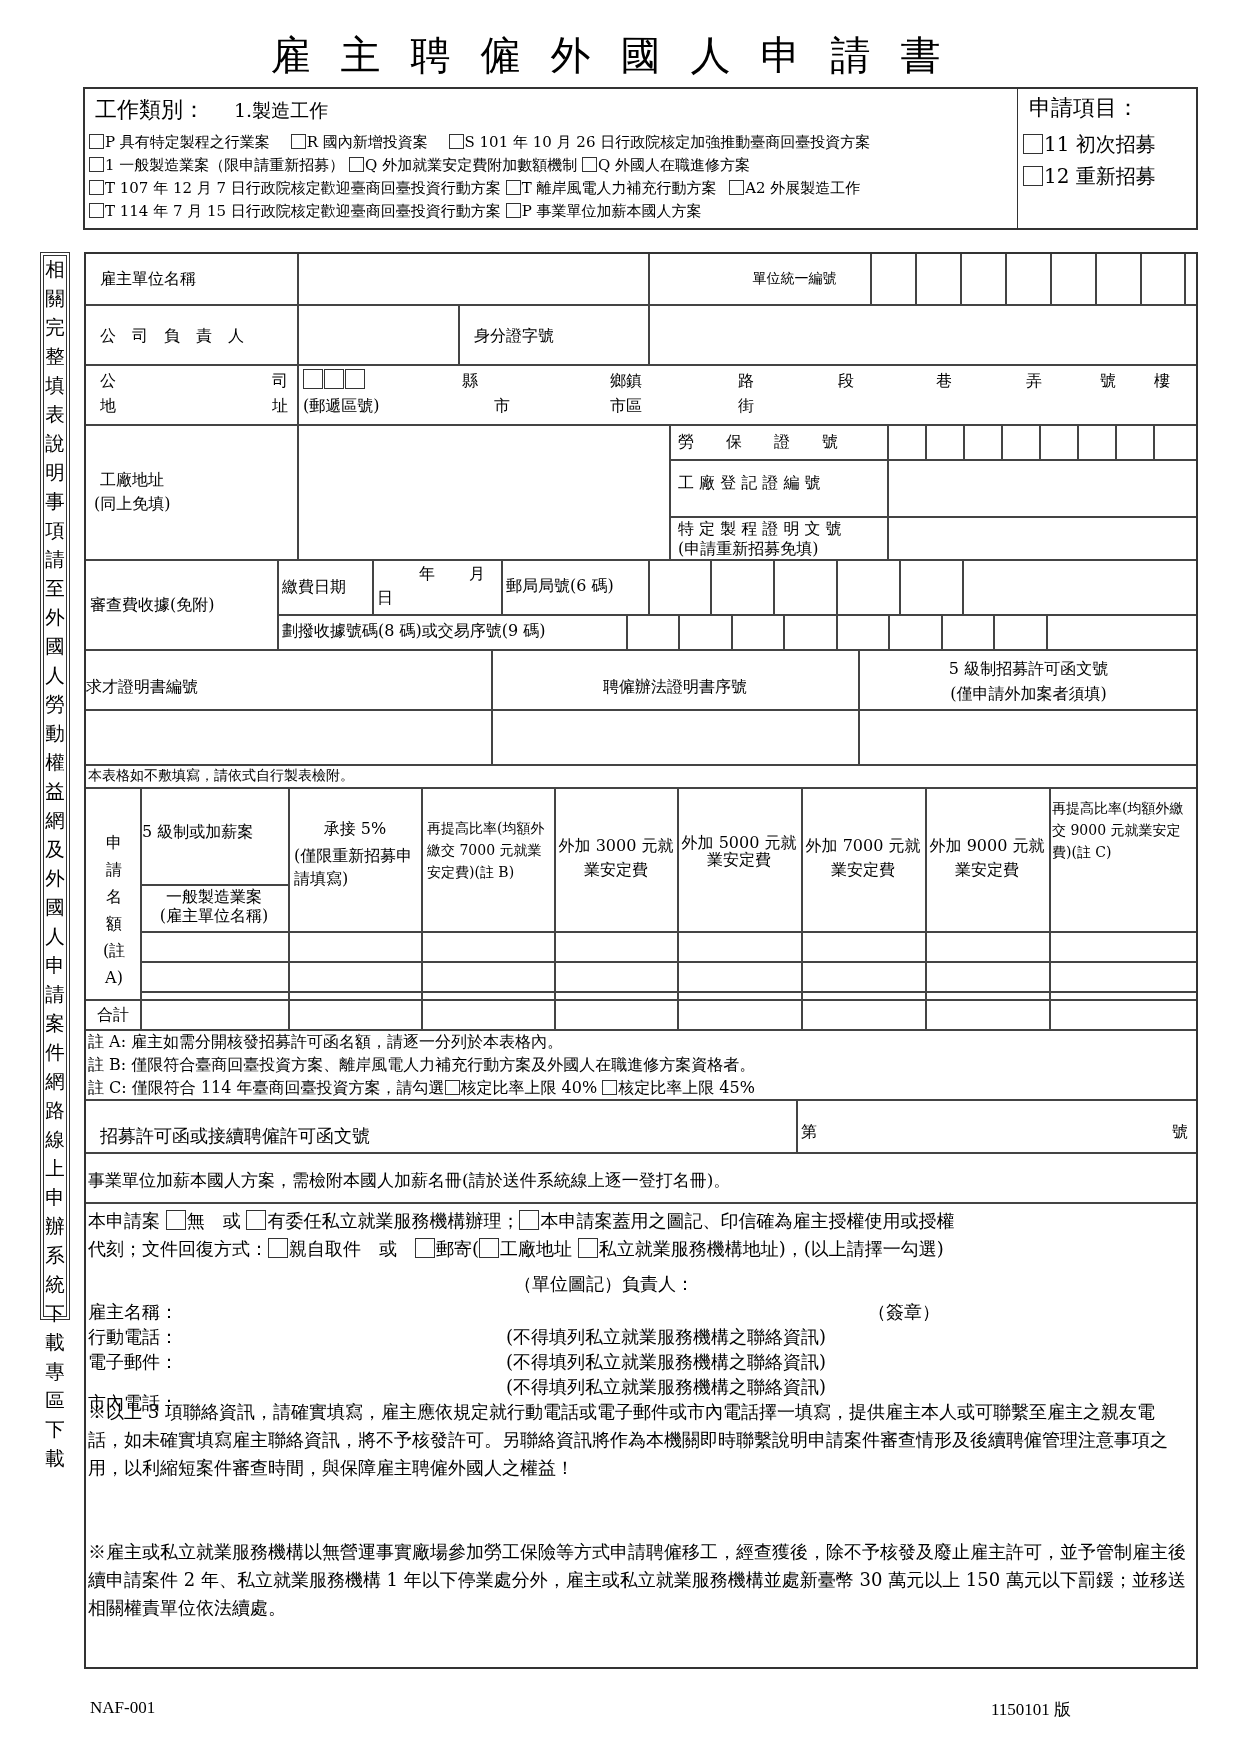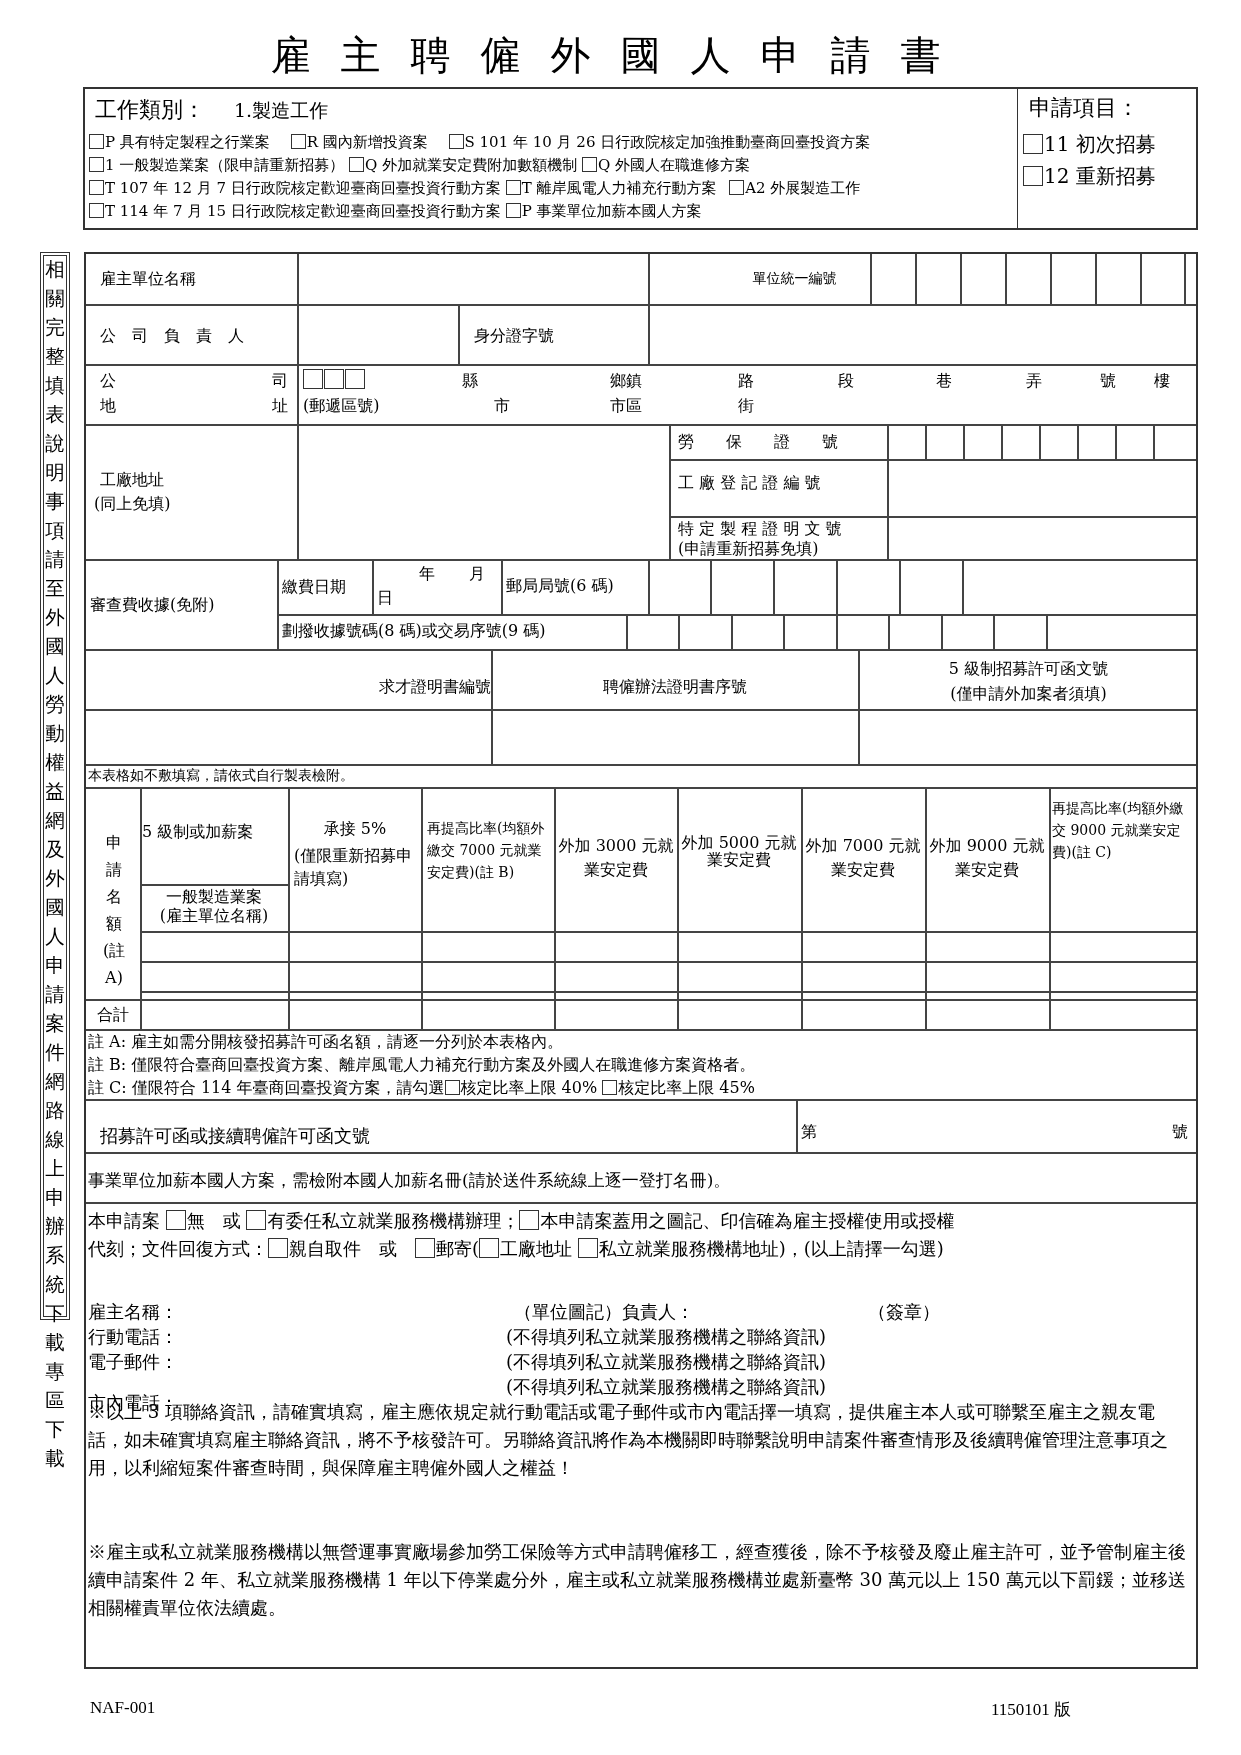--- a/index.html
+++ b/index.html
@@ -209,21 +209,21 @@
   <div class="ln v" style="left:592px;top:360px;height:35px;"></div>
   <div class="ln v" style="left:645px;top:360px;height:35px;"></div>
   <div class="ln v" style="left:697px;top:360px;height:35px;"></div>
   <div class="ln v" style="left:750px;top:360px;height:35px;"></div>
   <div class="ln v" style="left:802px;top:360px;height:35px;"></div>
   <div class="ln v" style="left:855px;top:360px;height:35px;"></div>
   <div class="ln v" style="left:907px;top:360px;height:35px;"></div>
   <div class="ln v" style="left:960px;top:360px;height:35px;"></div>
   <div class="ln h" style="left:0;right:0;top:395px;"></div>
 
-  <div class="t" style="left:0;width:405px;top:423px;text-align:right;">求才證明書編號</div>
+  <div class="t" style="left:0;width:405px;top:423px;text-align:left;">求才證明書編號</div>
   <div class="ln v" style="left:405px;top:395px;height:115px;"></div>
   <div class="t" style="left:406px;width:366px;top:423px;text-align:center;">聘僱辦法證明書序號</div>
   <div class="ln v" style="left:772px;top:395px;height:115px;"></div>
   <div class="t" style="left:773px;width:339px;top:405px;text-align:center;">5 級制招募許可函文號</div>
   <div class="t" style="left:773px;width:339px;top:430px;text-align:center;">(僅申請外加案者須填)</div>
   <div class="ln h" style="left:0;right:0;top:455px;"></div>
   <div class="cell" style="left:1px;top:456px;width:403px;height:53px;"></div>
   <div class="cell" style="left:406px;top:456px;width:365px;height:53px;"></div>
   <div class="cell" style="left:773px;top:456px;width:335px;height:53px;"></div>
   <div class="ln h" style="left:0;right:0;top:510px;"></div>
@@ -287,21 +287,21 @@
   <div class="ln h" style="left:0;right:0;top:948px;"></div>
 
   <div class="t" style="left:2px;top:955px;font-size:18px;">
     <span>本申請案 </span><span class="cb lg"></span><span>無　或 </span><span class="cb lg"></span><span>有委任私立就業服務機構辦理；</span><span class="cb lg"></span><span>本申請案蓋用之圖記、印信確為雇主授權使用或授權</span>
   </div>
   <div class="t" style="left:2px;top:983px;font-size:18px;">
     <span>代刻；文件回復方式：</span><span class="cb lg"></span><span>親自取件　或　</span><span class="cb lg"></span><span>郵寄(</span><span class="cb lg"></span><span>工廠地址 </span><span class="cb lg"></span><span>私立就業服務機構地址)，(以上請擇一勾選)</span>
   </div>
 
   <div class="t" style="left:2px;top:1046px;font-size:18px;">雇主名稱：</div>
-  <div class="t" style="left:428px;top:1046px;font-size:18px;">（單位圖記）負責人：</div>
+  <div class="t" style="left:428px;top:1018px;font-size:18px;">（單位圖記）負責人：</div>
   <div class="t" style="left:782px;top:1046px;font-size:18px;">（簽章）</div>
   <div class="t" style="left:2px;top:1071px;font-size:18px;">行動電話：</div>
   <div class="t" style="left:420px;top:1071px;font-size:18px;">(不得填列私立就業服務機構之聯絡資訊)</div>
   <div class="t" style="left:2px;top:1096px;font-size:18px;">電子郵件：</div>
   <div class="t" style="left:420px;top:1096px;font-size:18px;">(不得填列私立就業服務機構之聯絡資訊)</div>
   <div class="t" style="left:2px;top:1121px;font-size:18px;margin-top:16px;">市內電話：</div>
   <div class="t" style="left:420px;top:1121px;font-size:18px;">(不得填列私立就業服務機構之聯絡資訊)</div>
 
   <div class="para" style="left:2px;right:6px;top:1144px;">※以上 3 項聯絡資訊，請確實填寫，雇主應依規定就行動電話或電子郵件或市內電話擇一填寫，提供雇主本人或可聯繫至雇主之親友電話，如未確實填寫雇主聯絡資訊，將不予核發許可。另聯絡資訊將作為本機關即時聯繫說明申請案件審查情形及後續聘僱管理注意事項之用，以利縮短案件審查時間，與保障雇主聘僱外國人之權益！</div>
   <div class="para" style="left:2px;right:6px;top:1284px;">※雇主或私立就業服務機構以無營運事實廠場參加勞工保險等方式申請聘僱移工，經查獲後，除不予核發及廢止雇主許可，並予管制雇主後續申請案件 2 年、私立就業服務機構 1 年以下停業處分外，雇主或私立就業服務機構並處新臺幣 30 萬元以上 150 萬元以下罰鍰；並移送相關權責單位依法續處。</div>

